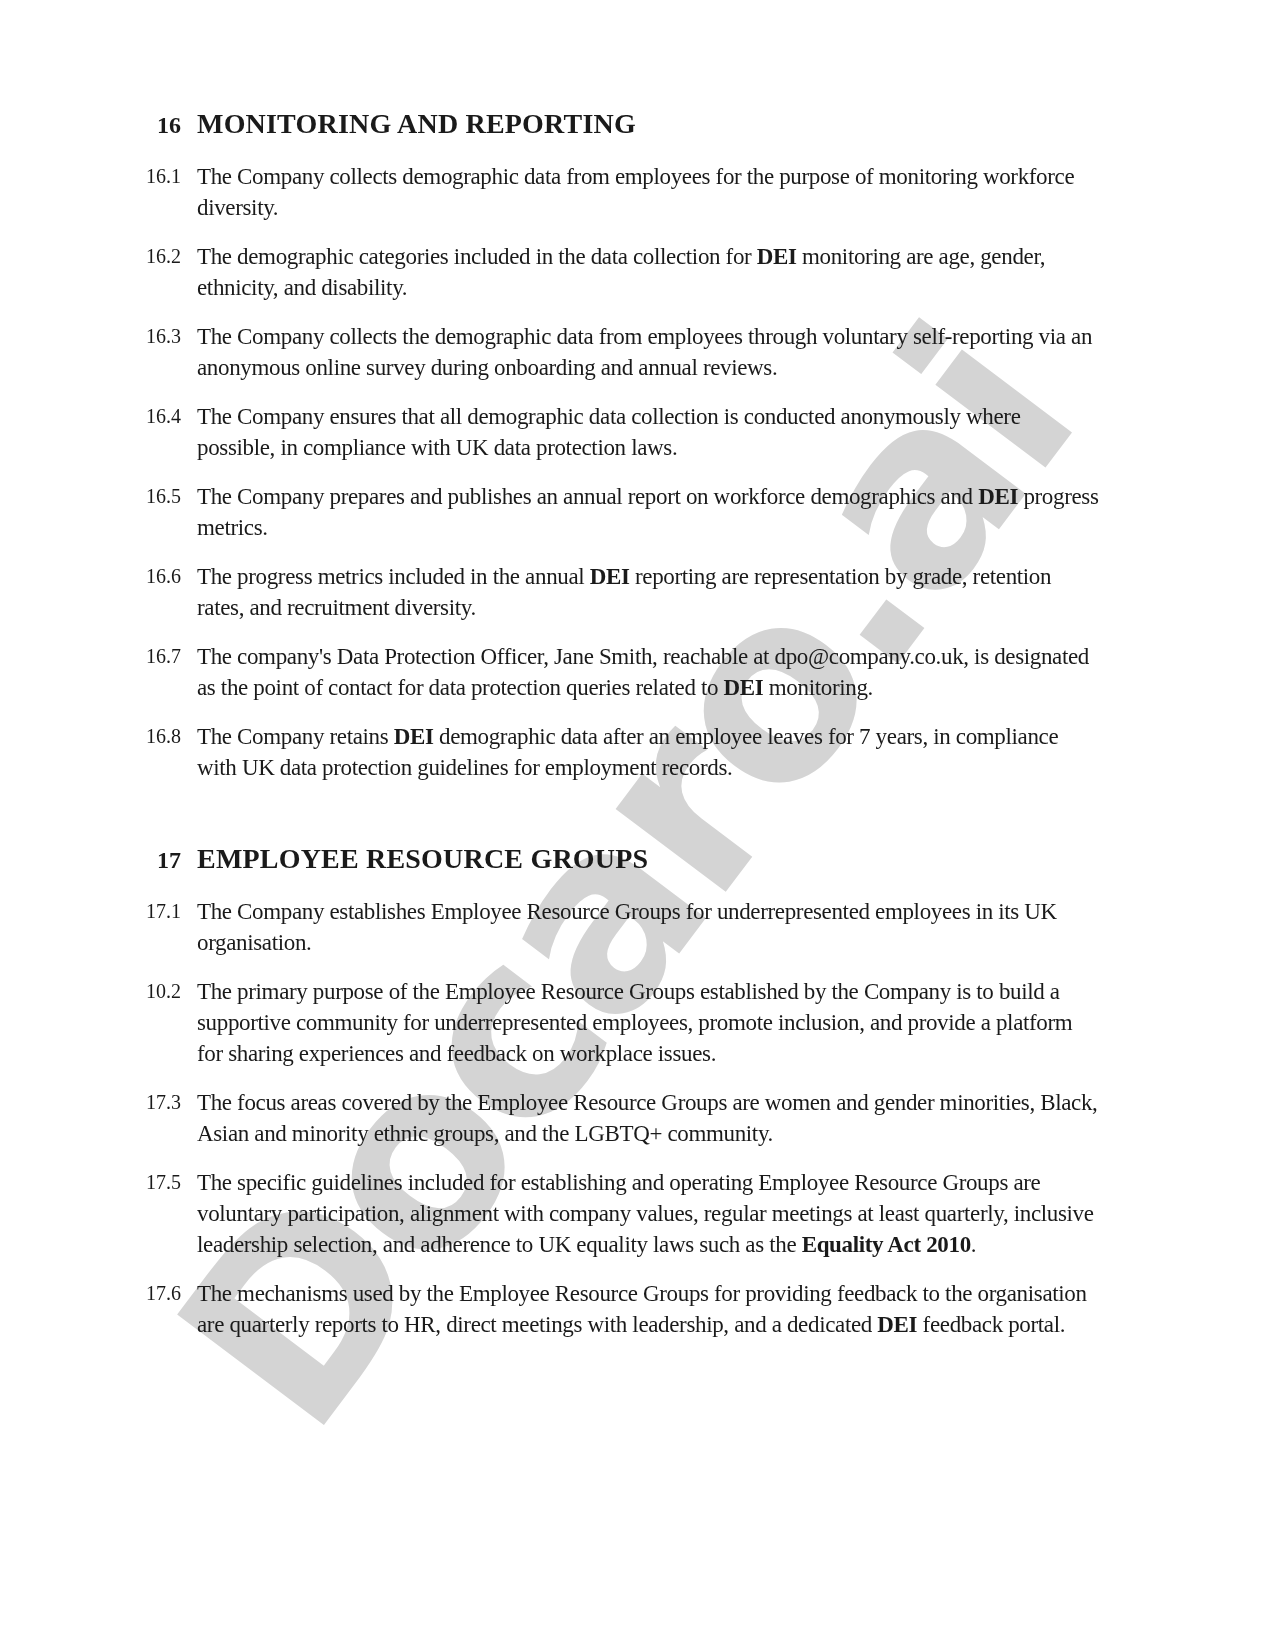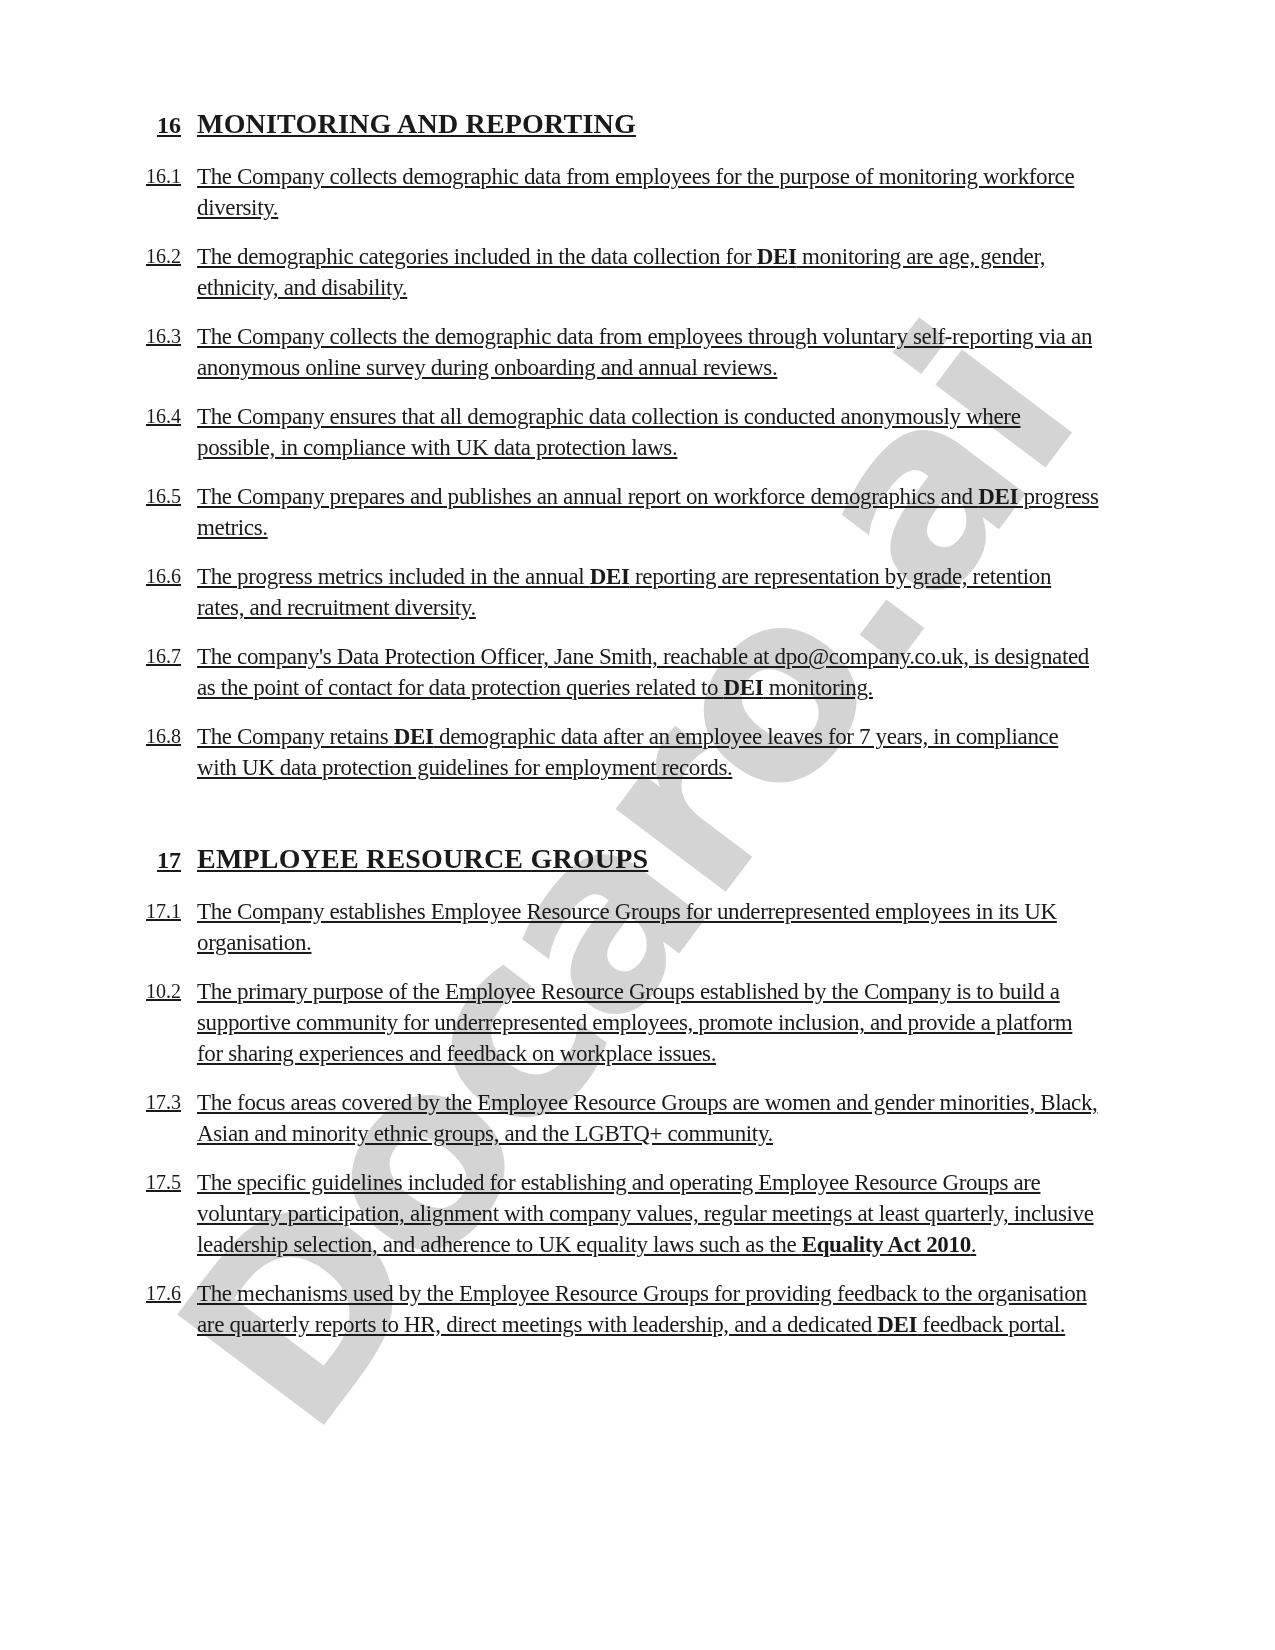--- a/index.html
+++ b/index.html
@@ -28,21 +28,20 @@
     color: var(--watermark-color, #d4d4d4);
     white-space: nowrap;
     z-index: 0;
     user-select: none;
   }
 
   .content {
     position: relative;
     z-index: 1;
     padding: 108px 173px 0 136px;
-    text-decoration: underline;
   }
 
   .section + .section { margin-top: 60px; }
 
   .heading-row {
     display: flex;
     align-items: baseline;
     font-weight: 700;
     font-size: 24px;
     line-height: 32px;

